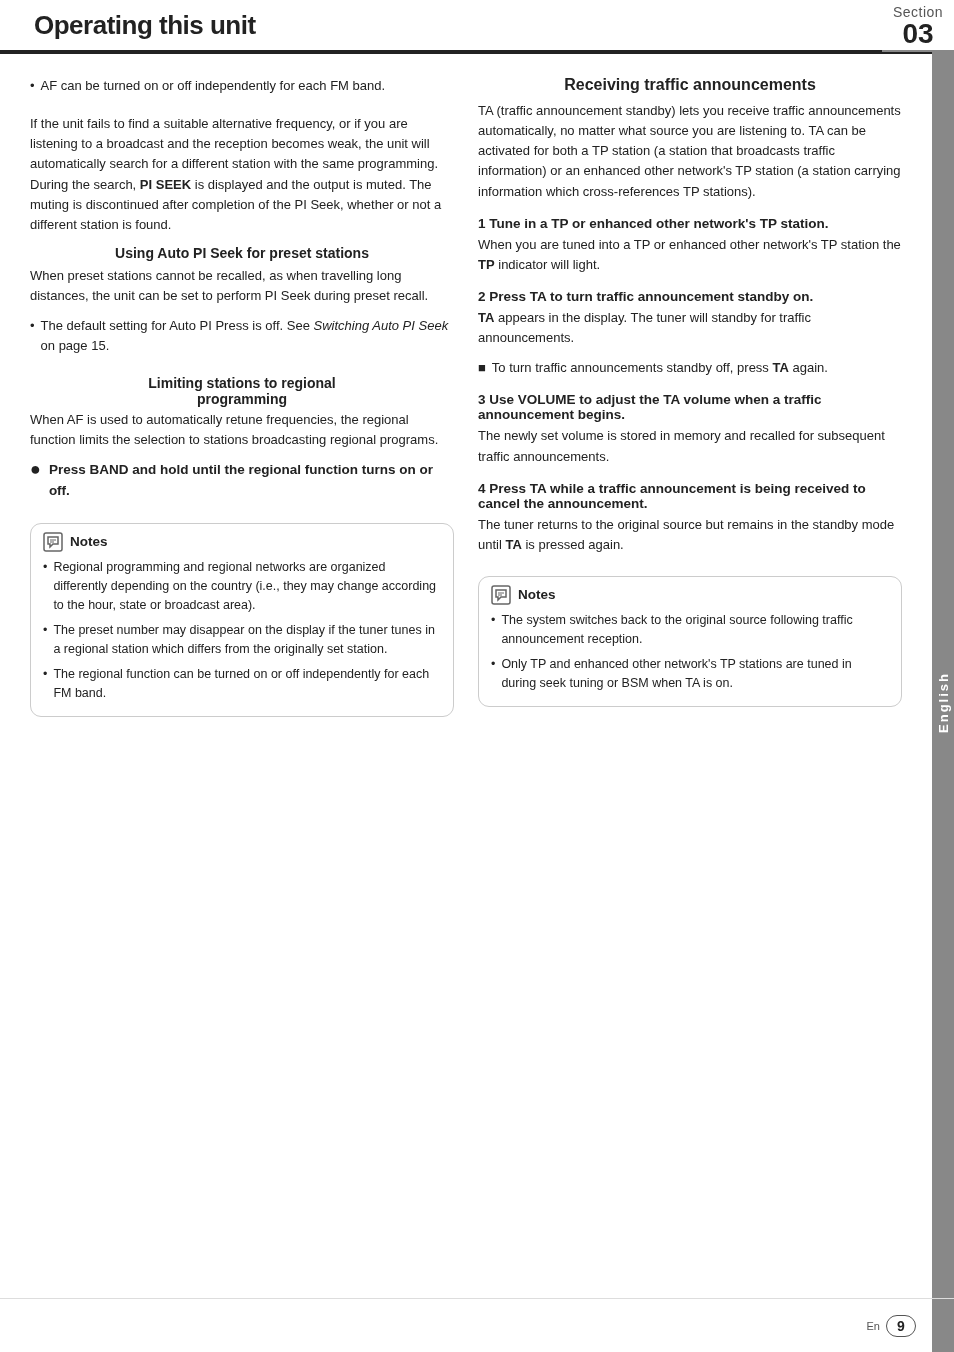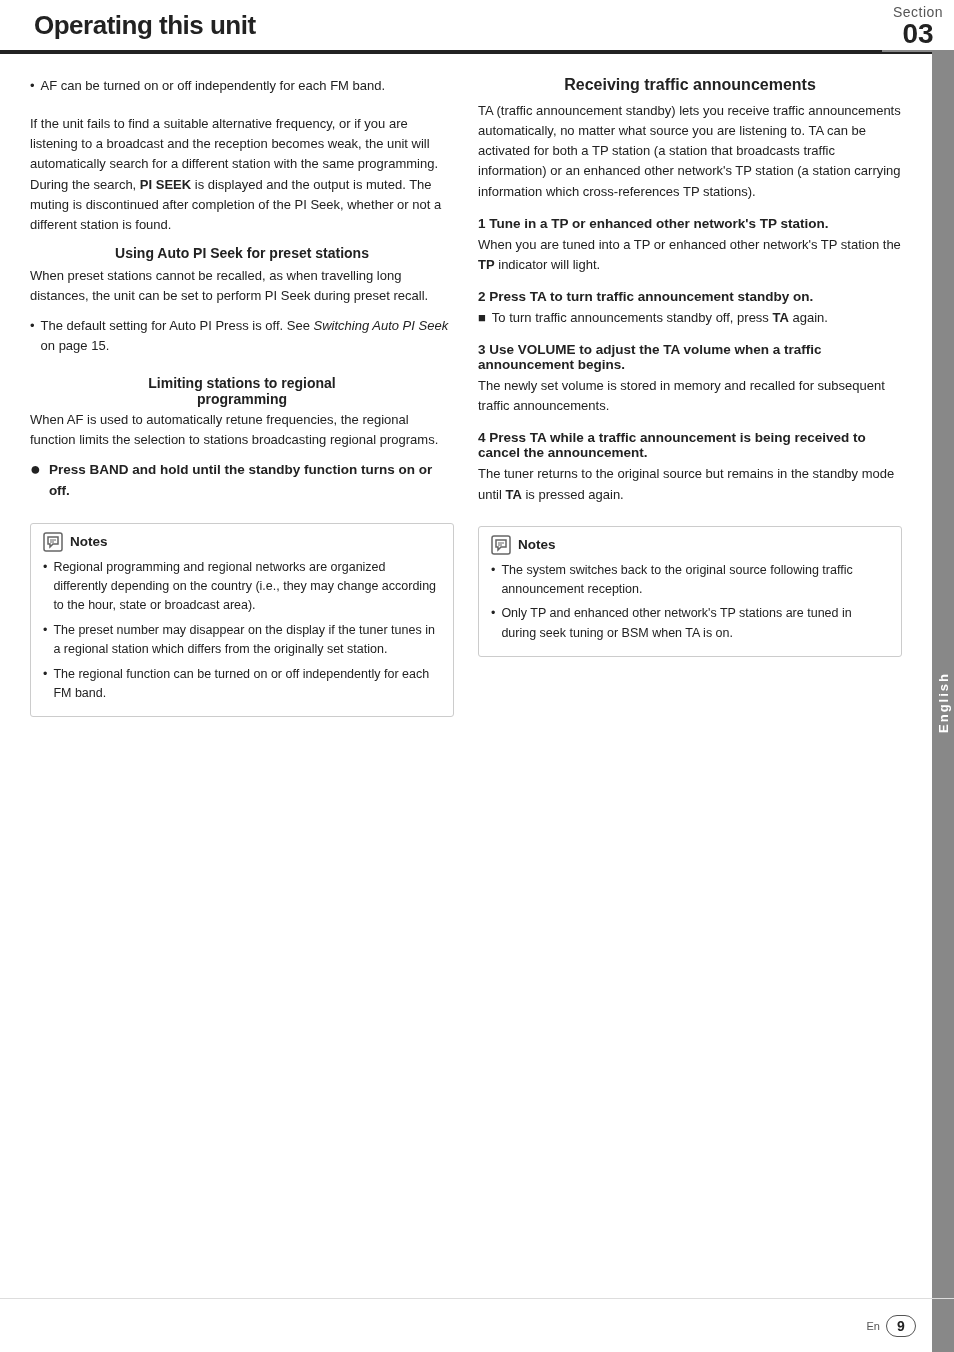--- a/index.html
+++ b/index.html
@@ -147,21 +147,21 @@
 
     .big-bullet-item .bullet {
       font-size: 18px;
       line-height: 1;
       flex-shrink: 0;
     }
 
     
     .notes-box {
       border: 1.5px solid #ccc;
-      border-radius: 3px;
+      border-radius: 11px;
       padding: 8px 12px;
       margin-top: 21px;
       margin-bottom: 10px;
     }
 
     .notes-header {
       display: flex;
       align-items: center;
       gap: 7px;
       font-weight: bold;
@@ -298,21 +298,21 @@
     <div class="bullet-item" style="margin-bottom:18px;">
       <span class="bullet">•</span>
       <span><span>The default setting for Auto PI Press is off. See </span><span class="italic">Switching Auto PI Seek</span><span> on page 15.</span></span>
     </div>
 
     <div class="section-heading" style="margin-bottom:3px;">Limiting stations to regional<br>programming</div>
     <div class="section-text">When AF is used to automatically retune frequencies, the regional function limits the selection to stations broadcasting regional programs.</div>
 
     <div class="big-bullet-item">
       <span class="bullet">●</span>
-      <span>Press BAND and hold until the standby function turns on or off.</span>
+      <span>Press BAND and hold until the regional function turns on or off.</span>
     </div>
 
     <div class="notes-box">
       <div class="notes-header">
         <svg class="notes-icon" viewBox="0 0 20 20" fill="none" xmlns="http://www.w3.org/2000/svg">
           <rect x="1" y="1" width="18" height="18" rx="2" stroke="#666" stroke-width="1.5" fill="none"></rect>
           <path d="M5 5 L15 5 L15 12 L10 12 L7 15 L7 12 L5 12 Z" stroke="#666" stroke-width="1.5" fill="none"></path>
           <line x1="7" y1="8" x2="13" y2="8" stroke="#666" stroke-width="1"></line>
           <line x1="7" y1="10" x2="11" y2="10" stroke="#666" stroke-width="1"></line>
         </svg>
@@ -340,20 +340,23 @@
 
     <div class="section-heading" style="font-size:16px; margin-bottom:7px;">Receiving traffic announcements</div>
     <div class="section-text">TA (traffic announcement standby) lets you receive traffic announcements automatically, no matter what source you are listening to. TA can be activated for both a TP station (a station that broadcasts traffic information) or an enhanced other network's TP station (a station carrying information which cross-references TP stations).</div>
 
     <div class="step-heading">1   Tune in a TP or enhanced other network's TP station.</div>
     <div class="section-text">
       <span>When you are tuned into a TP or enhanced other network's TP station the </span><span class="bold">TP</span><span> indicator will light.</span>
     </div>
 
     <div class="step-heading">2   Press TA to turn traffic announcement standby on.</div>
+    <div class="section-text">
+      <span class="bold">TA</span><span> appears in the display. The tuner will standby for traffic announcements.</span>
+    </div>
     <div class="small-bullet">
       <span class="sb">■</span>
       <span>To turn traffic announcements standby off, press <span class="bold">TA</span> again.</span>
     </div>
 
     <div class="step-heading">3   Use VOLUME to adjust the TA volume when a traffic announcement begins.</div>
     <div class="section-text">The newly set volume is stored in memory and recalled for subsequent traffic announcements.</div>
 
     <div class="step-heading">4   Press TA while a traffic announcement is being received to cancel the announcement.</div>
     <div class="section-text">

